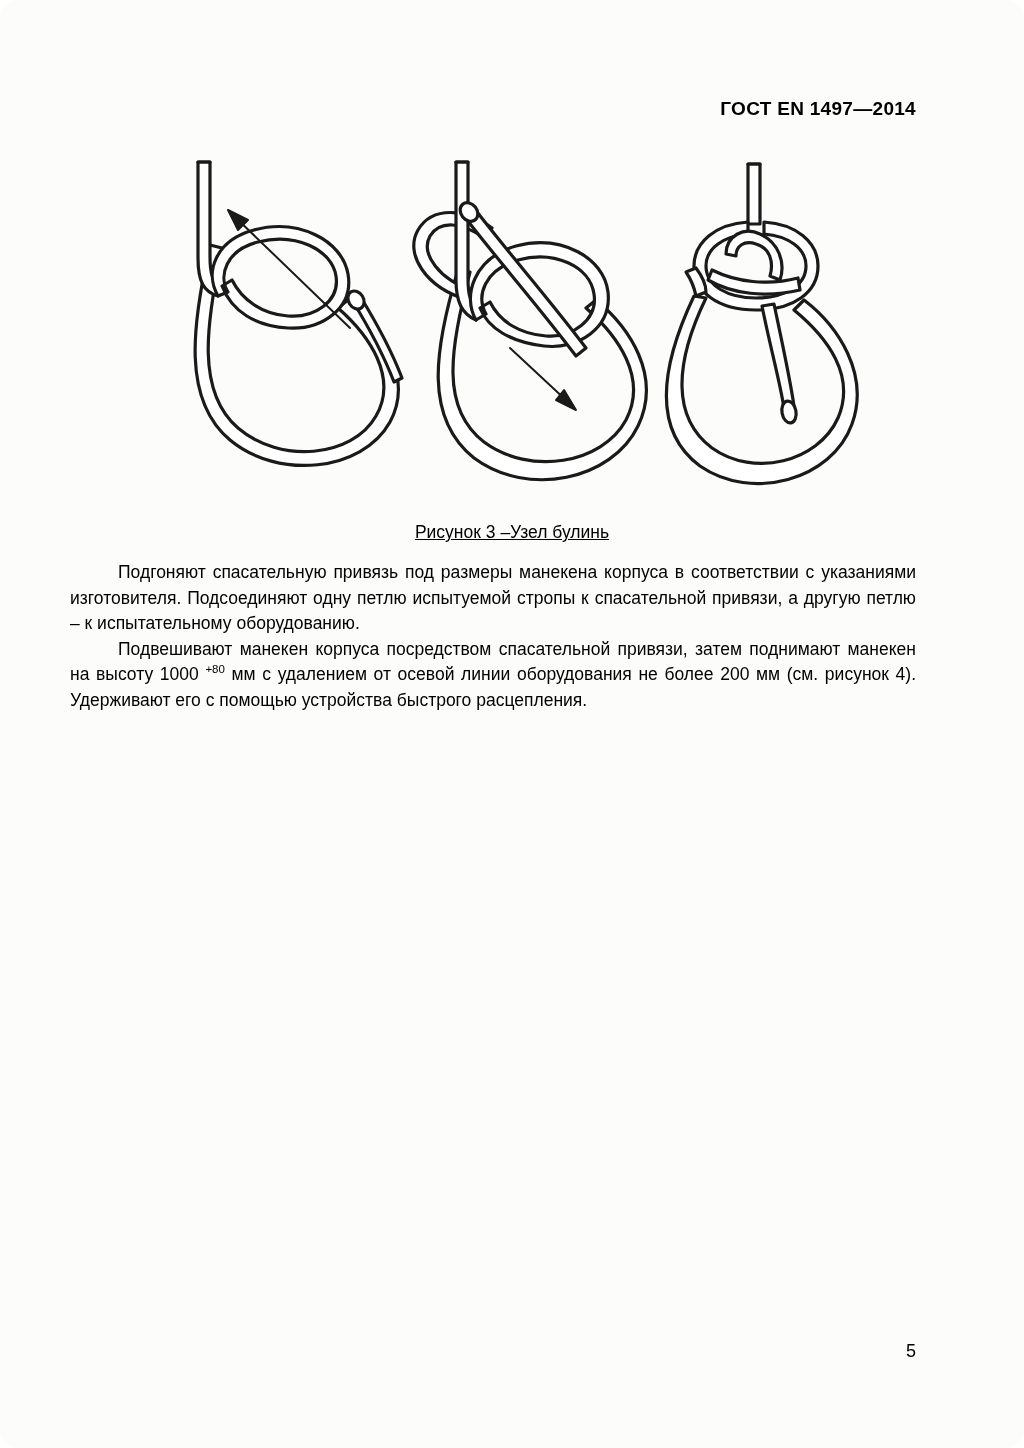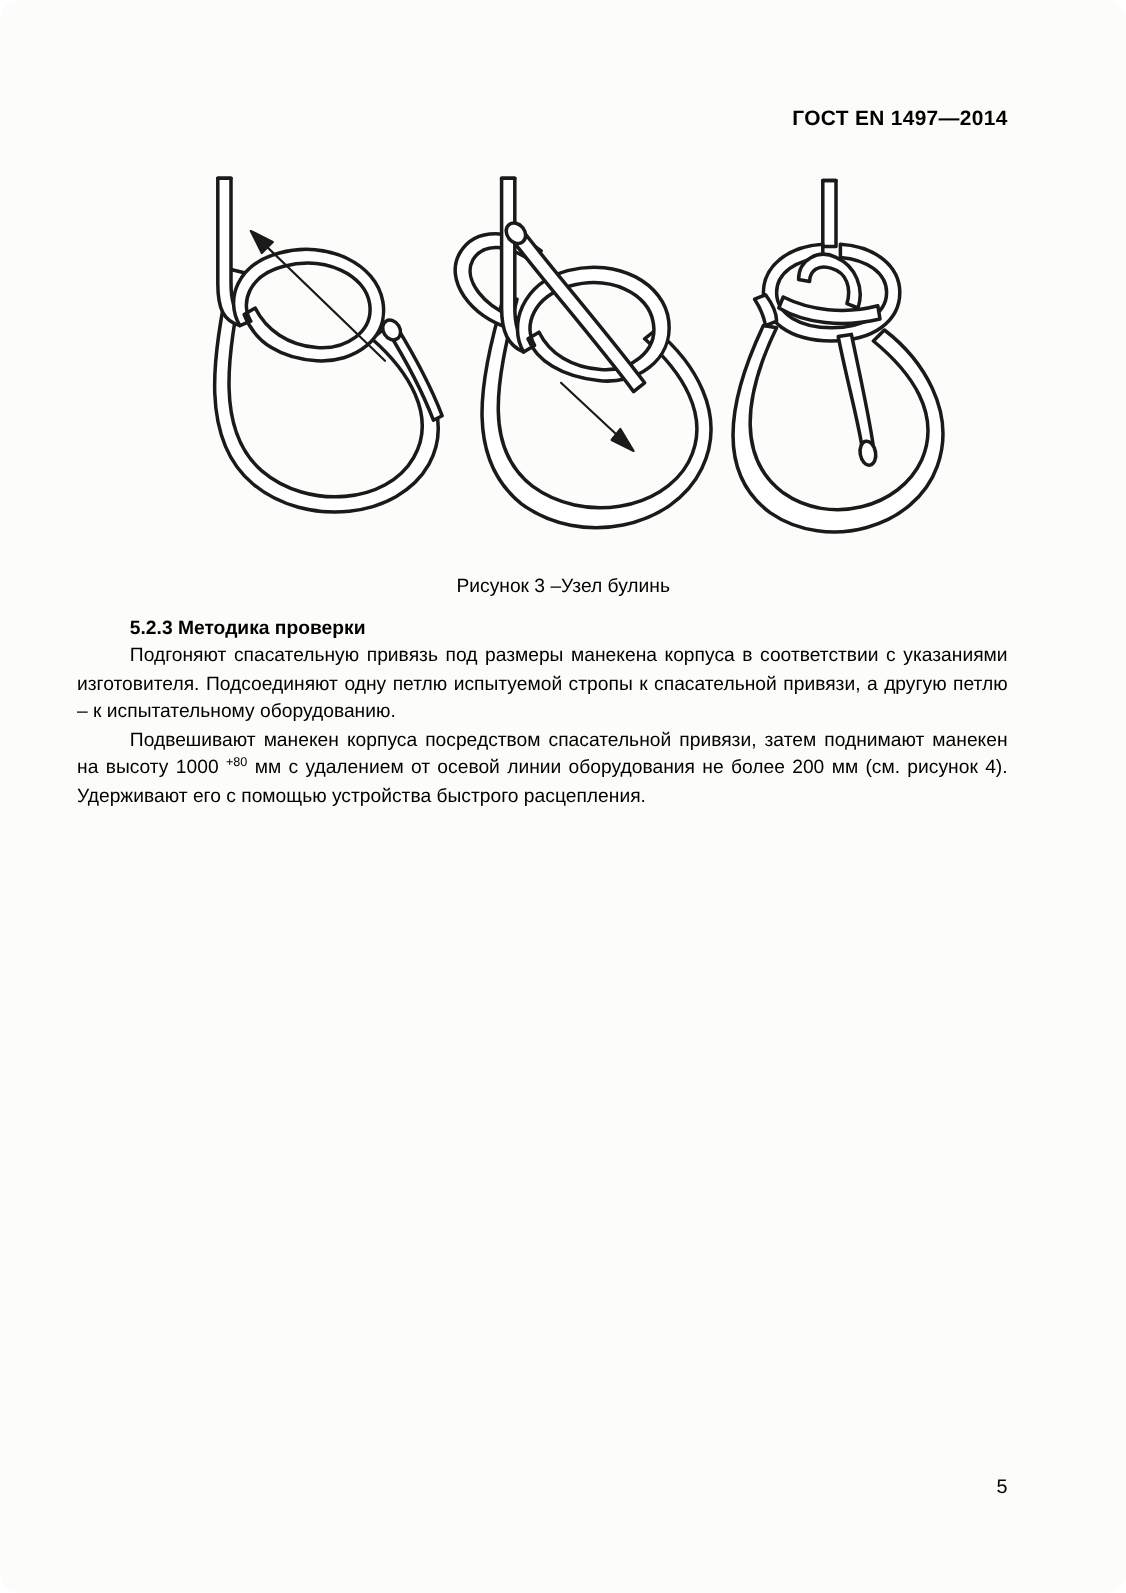--- a/index.html
+++ b/index.html
@@ -42,20 +42,21 @@
     display: block;
     margin: 0 auto;
     width: 720px;
     height: 350px;
   }
   .figure-caption {
     margin-top: 22px;
     text-align: center;
     font-size: 17.5px;
     white-space: nowrap;
+    text-decoration: underline;
   }
 
   
   .body-block {
     position: absolute;
     top: 560px;
     left: 70px;
     width: 846px;
   }
   .section-heading {
@@ -238,21 +239,20 @@
         </g>
 
       </g>
     </svg>
 
     <div class="figure-caption">Рисунок 3 –Узел булинь</div>
   </div>
 
   <div class="body-block">
 
-    <div class="section-heading">5.2.3 Методика проверки</div>
 
     <p class="para"><span>Подгоняют спасательную привязь под размеры манекена корпуса в соответствии с указаниями изготовителя. Подсоединяют одну петлю испытуемой стропы к спасательной привязи, а другую петлю – к испытательному оборудованию.</span></p>
 
     <p class="para"><span>Подвешивают манекен корпуса посредством спасательной привязи, затем поднимают манекен на высоту 1000 </span><sup class="tol">+80</sup><span> мм с удалением от осевой линии оборудования не более 200 мм (см. рисунок 4). Удерживают его с помощью устройства быстрого расцепления.</span></p>
   </div>
 
   <div class="page-number">5</div>
 
 </div>
 

